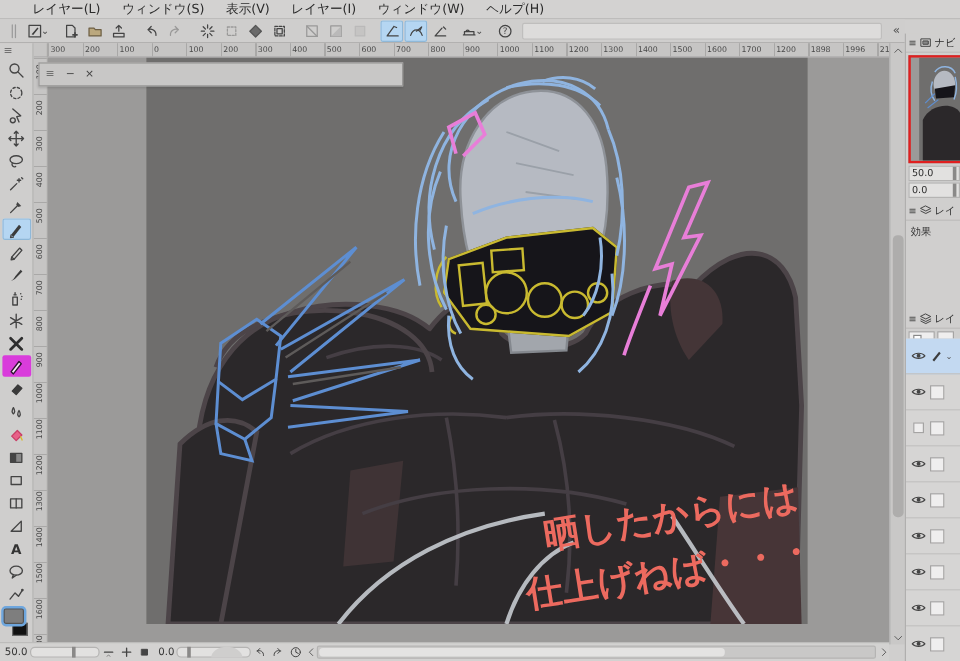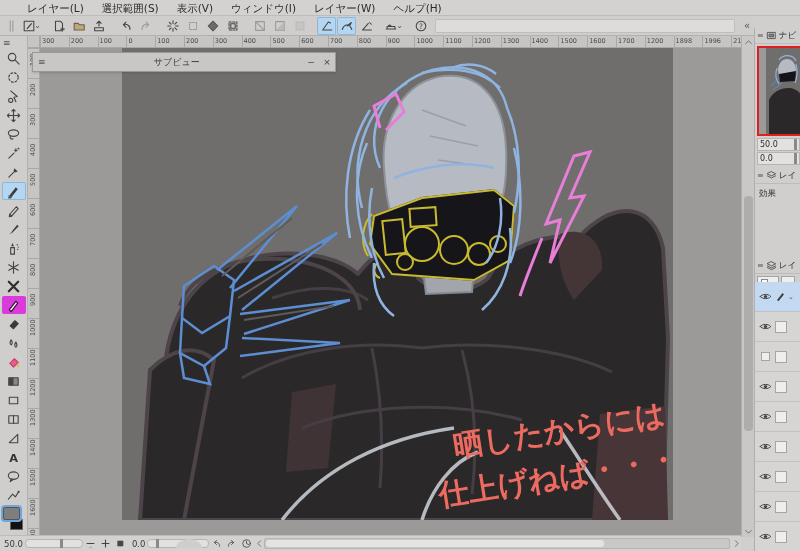--- a/index.html
+++ b/index.html
@@ -98,24 +98,24 @@
   .lr-thumb{width:12px;height:12px;background:#efeeee;border:1px solid #a5a4a3}
   .lr-dd{font-size:7px;color:#555}
 </style>
 </head>
 <body>
 
 <div id="app">
 
   <div class="menu-bar" id="menuBar">
       <div class="menu-item">レイヤー(L)</div>
-      <div class="menu-item">選択範囲(S)</div>
+      <div class="menu-item">ウィンドウ(S)</div>
       <div class="menu-item">表示(V)</div>
-      <div class="menu-item">ウィンドウ(I)</div>
-      <div class="menu-item">レイヤー(W)</div>
+      <div class="menu-item">レイヤー(I)</div>
+      <div class="menu-item">ウィンドウ(W)</div>
       <div class="menu-item">ヘルプ(H)</div>
     </div>
 
   <div class="toolbar" id="toolBar">
       <div class="tb-btn">
         <svg class="ic" viewBox="0 0 16 16" width="14" height="14">
           <path d="M6 2 V14 M9 2 V14" stroke="#9a9a9a"></path>
         </svg>
       </div>
       <div class="tb-btn">
@@ -501,21 +501,20 @@
         <g transform="rotate(-9 440 400)">
           <text x="440" y="392" text-anchor="middle" font-size="30" font-weight="bold" fill="#ec6a5f" font-family="DejaVu Sans, sans-serif">晒したからには</text>
           <text x="432" y="438" text-anchor="middle" font-size="30" font-weight="bold" fill="#ec6a5f" font-family="DejaVu Sans, sans-serif">仕上げねば・・・</text>
         </g>
       </svg>
     </div>
   </div>
 
   <div class="subview">
     <span class="sv-menu">≡</span>
-    <span class="sv-title">サブビュー</span>
     <span class="sv-btn">−</span>
     <span class="sv-btn">×</span>
   </div>
 
   <div class="v-scroll">
     <div class="vs-arrow" style="top:0">
         <svg class="ic" viewBox="0 0 16 16" width="9" height="9">
           <path d="M3 10 L8 5 L13 10"></path>
         </svg>
       </div>

